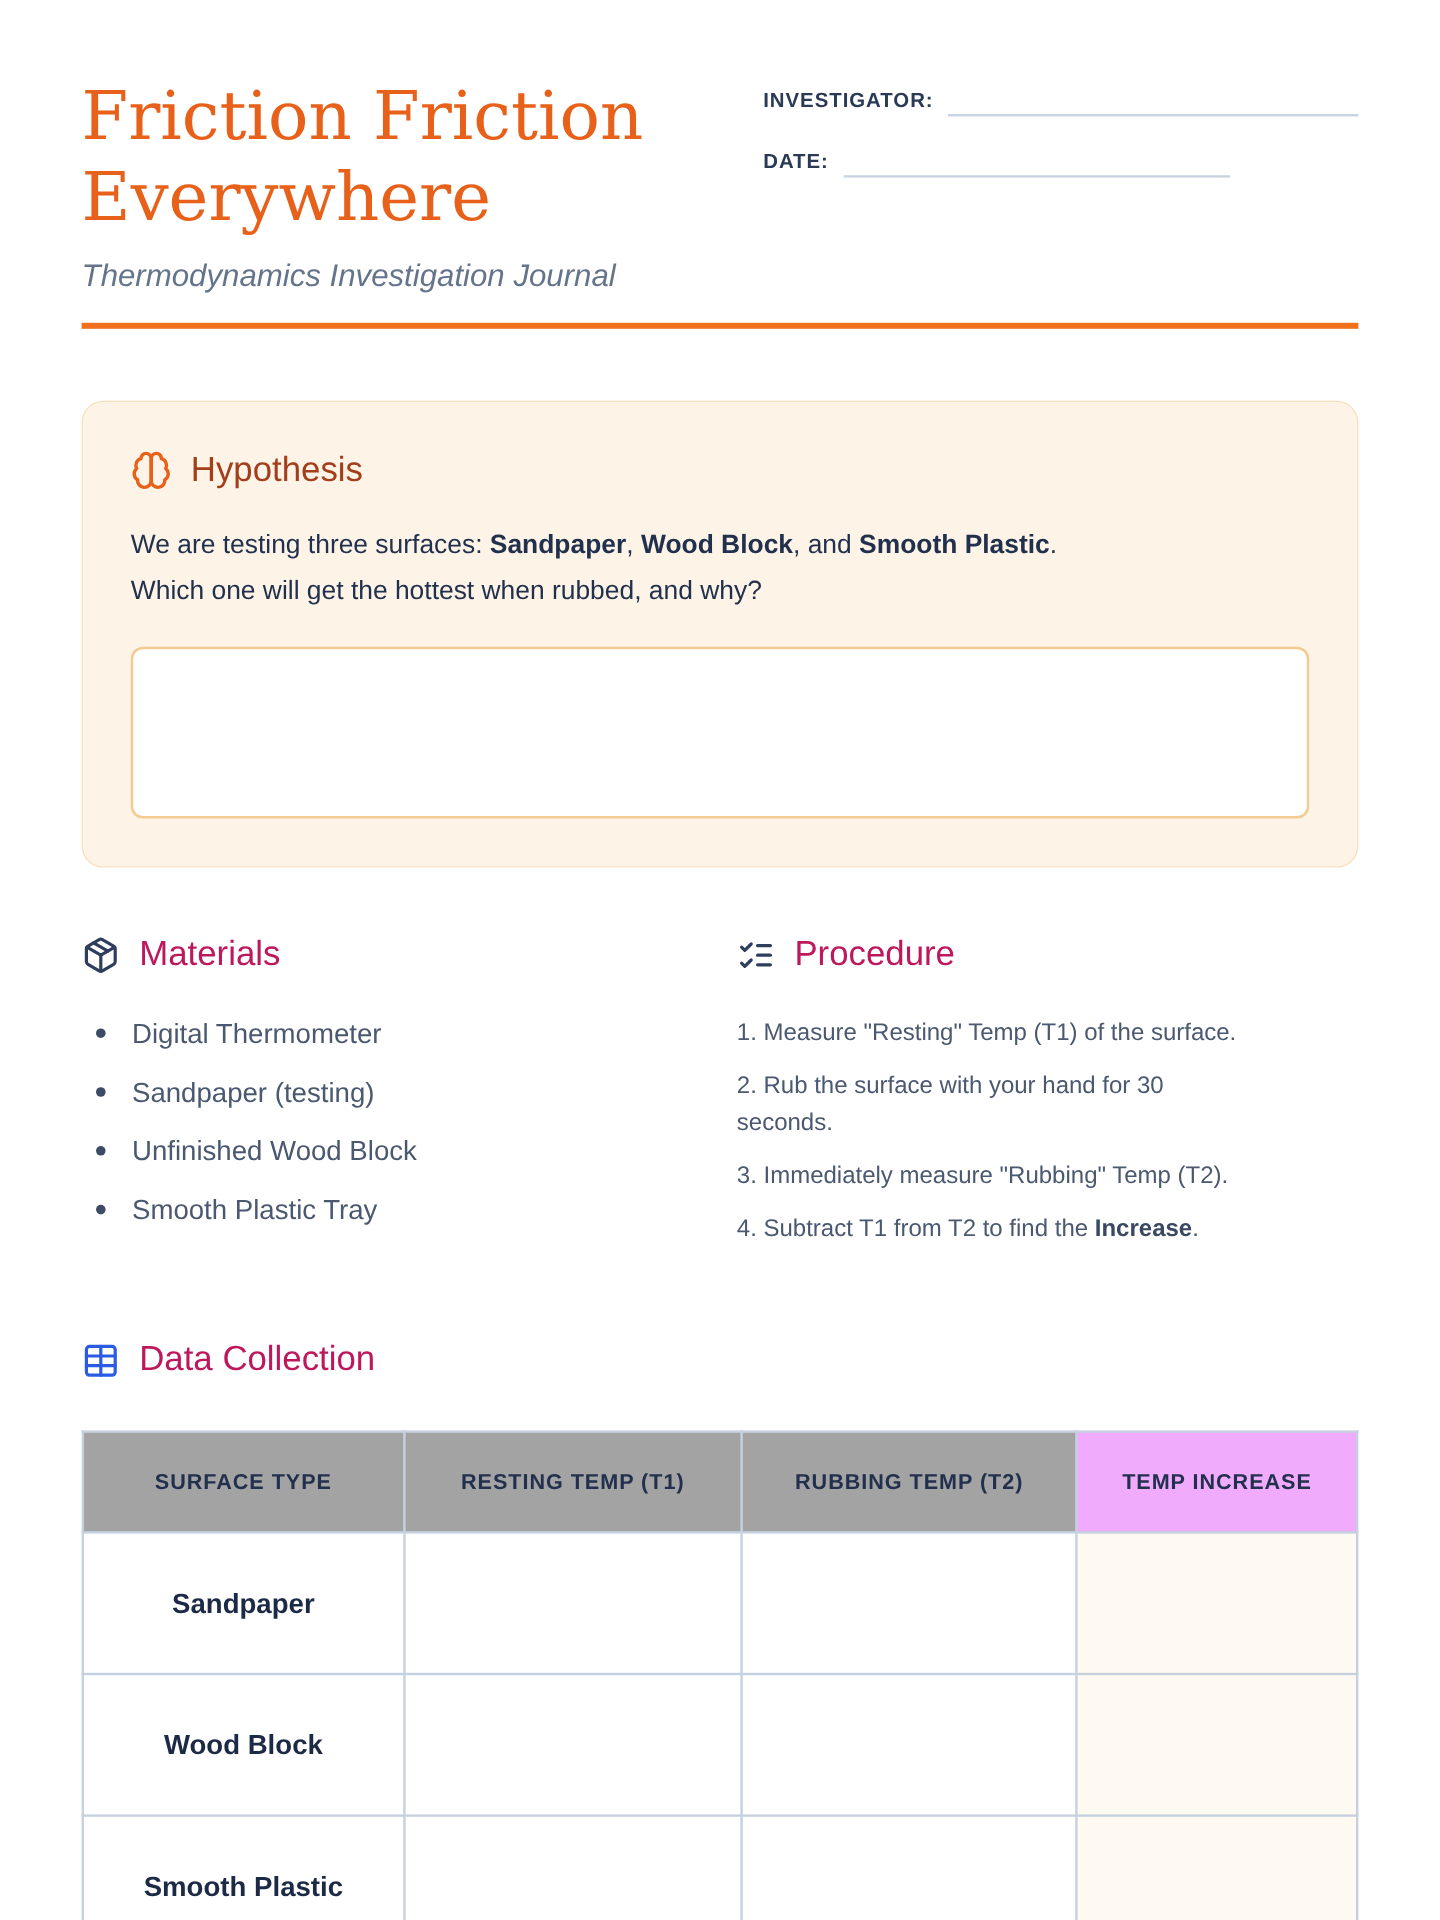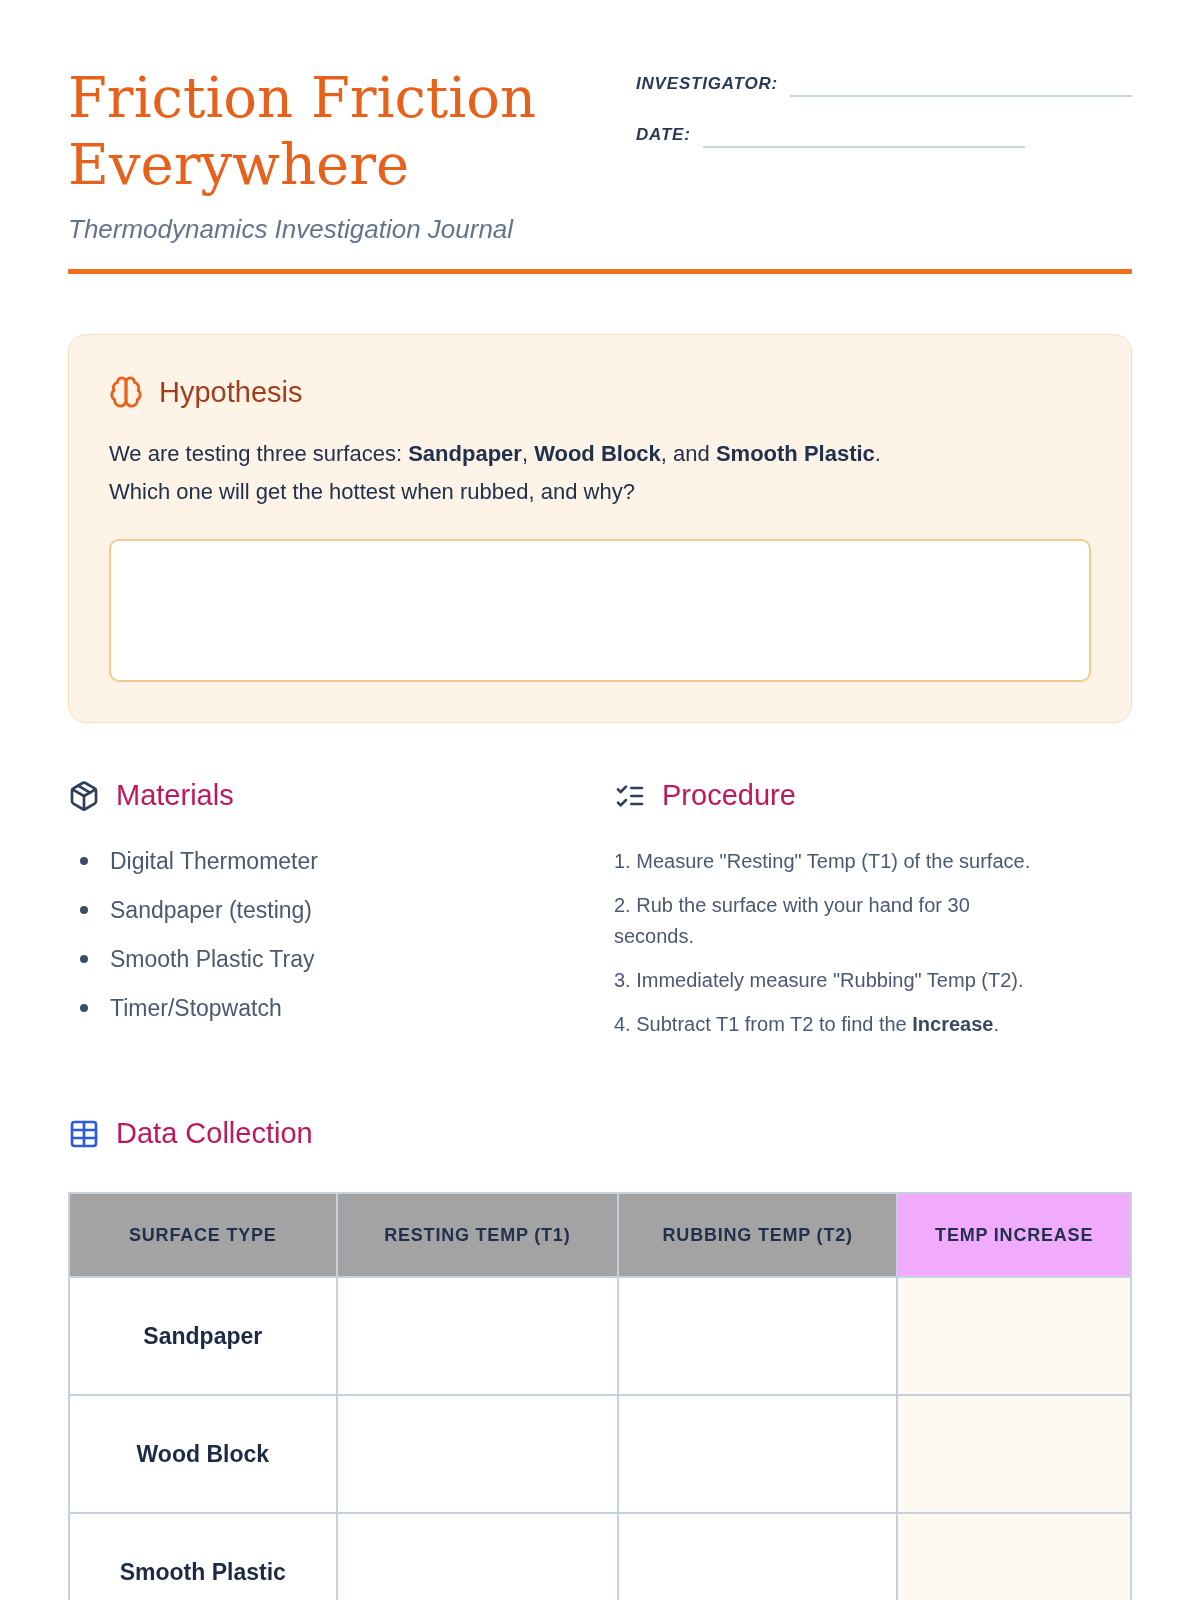--- a/index.html
+++ b/index.html
@@ -13,21 +13,21 @@
 
   
   .header { display:flex; justify-content:space-between; align-items:flex-start; }
   .title {
     font-family:"DejaVu Serif", serif; font-weight:400;
     font-size:56px; line-height:1.2; color:#E8611A;
     max-width:560px; margin:0;
   }
   .subtitle { margin-top:16px; font-size:26px; font-style:italic; color:#64748B; }
   .fill-block { width:496px; padding-top:10px; }
-  .fill-row { display:flex; align-items:center; margin-bottom:28px;font-style:italic; }
+  .fill-row { display:flex; align-items:center; margin-bottom:28px; }
   .fill-label { font-size:17px; font-weight:bold; letter-spacing:0.8px; color:#2A3A55; padding-bottom:3px; white-space:nowrap; }
   .fill-line { border-bottom:2px solid #C9D4E2; height:22px; margin-left:12px; }
   .fill-line.grow { flex:1; }
   .fill-line.date { width:322px; }
 
   .divider { height:5px; background:#F0701E; margin-top:24px; }
 
   
   .hypo-card {
     margin-top:60px; background:#FDF3E7;
@@ -126,22 +126,22 @@
             <path d="M21 8a2 2 0 0 0-1-1.73l-7-4a2 2 0 0 0-2 0l-7 4A2 2 0 0 0 3 8v8a2 2 0 0 0 1 1.73l7 4a2 2 0 0 0 2 0l7-4A2 2 0 0 0 21 16Z"></path>
             <path d="m3.3 7 8.7 5 8.7-5"></path>
             <path d="M12 22V12"></path>
           </svg>
         </span>
         <span class="col-title">Materials</span>
       </div>
       <ul class="materials">
         <li>Digital Thermometer</li>
         <li>Sandpaper (testing)</li>
+        <li>Unfinished Wood Block</li>
         <li>Smooth Plastic Tray</li>
-        <li>Timer/Stopwatch</li>
       </ul>
     </div>
 
     <div class="col-right">
       <div class="section-head">
         <span>
           <svg width="32" height="32" viewBox="0 0 24 24" fill="none" stroke="#2E3E5C" stroke-width="2" stroke-linecap="round" stroke-linejoin="round">
             <path d="m3 7 2 2 4-4"></path>
             <path d="m3 17 2 2 4-4"></path>
             <path d="M13 6h8"></path>

